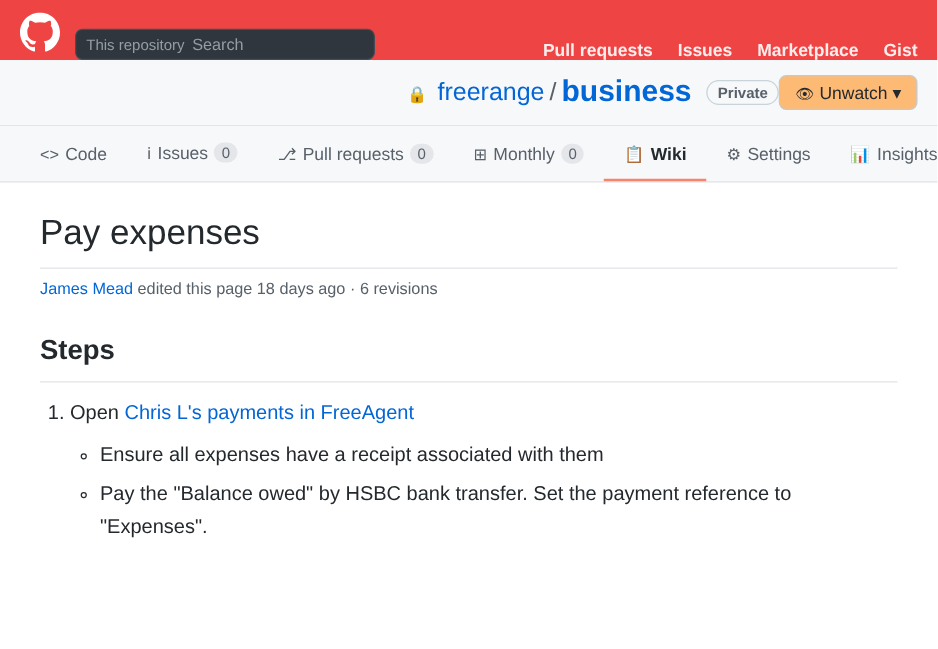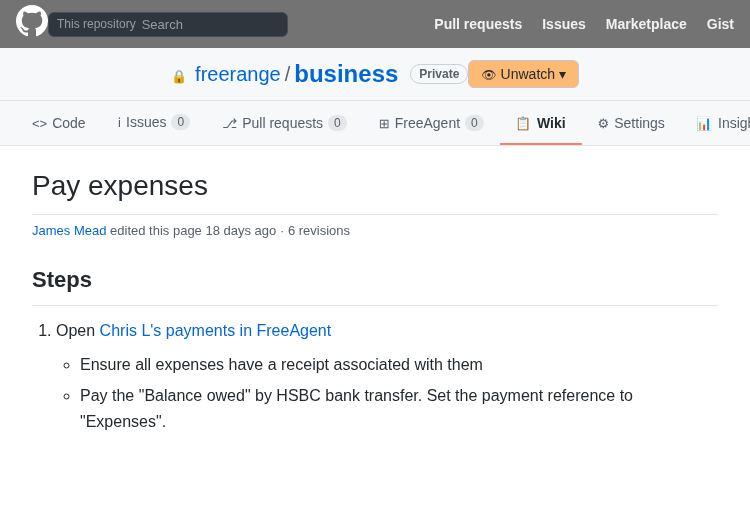--- a/index.html
+++ b/index.html
@@ -1,24 +1,25 @@
 <!DOCTYPE html>
 <html><head>
   <meta charset="utf-8">
   <style>
     * { box-sizing: border-box; margin: 0; padding: 0; }
     body { font-family: -apple-system, BlinkMacSystemFont, "Segoe UI", Helvetica, Arial, sans-serif; font-size: 14px; color: #24292e; background: #fff; width: 750px; }
 
     
     .header {
-      background: #737373;
+      background: #ef4444;
       height: 48px;
       display: flex;
-      align-items: center;
+      align-items: flex-end;
       padding: 0 16px;
+      gap: 12px;
     }
     .header-logo {
       color: #fff;
       font-size: 22px;
       flex-shrink: 0;
     }
     .header-search-container {
       display: flex;
       align-items: center;
       background: #2f363d;
@@ -56,21 +57,21 @@
       opacity: 0.9;
     }
 
     
     .repo-header {
       background: #f6f8fa;
       border-bottom: 1px solid #e1e4e8;
       padding: 12px 16px;
       display: flex;
       align-items: center;
-      justify-content: center;
+      justify-content: flex-end;
     }
     .repo-breadcrumb {
       display: flex;
       align-items: center;
       gap: 4px;
       font-size: 20px;
     }
     .repo-owner {
       color: #0366d6;
       text-decoration: none;
@@ -264,21 +265,21 @@
     <span>Issues</span>
     <span class="tab-badge">0</span>
   </a>
   <a href="#" class="tab-item">
     <span class="tab-icon">⎇</span>
     <span>Pull requests</span>
     <span class="tab-badge">0</span>
   </a>
   <a href="#" class="tab-item">
     <span class="tab-icon">⊞</span>
-    <span>FreeAgent</span>
+    <span>Monthly</span>
     <span class="tab-badge">0</span>
   </a>
   <a href="#" class="tab-item active">
     <span class="tab-icon">📋</span>
     <span>Wiki</span>
   </a>
   <a href="#" class="tab-item">
     <span class="tab-icon">⚙</span>
     <span>Settings</span>
   </a>

